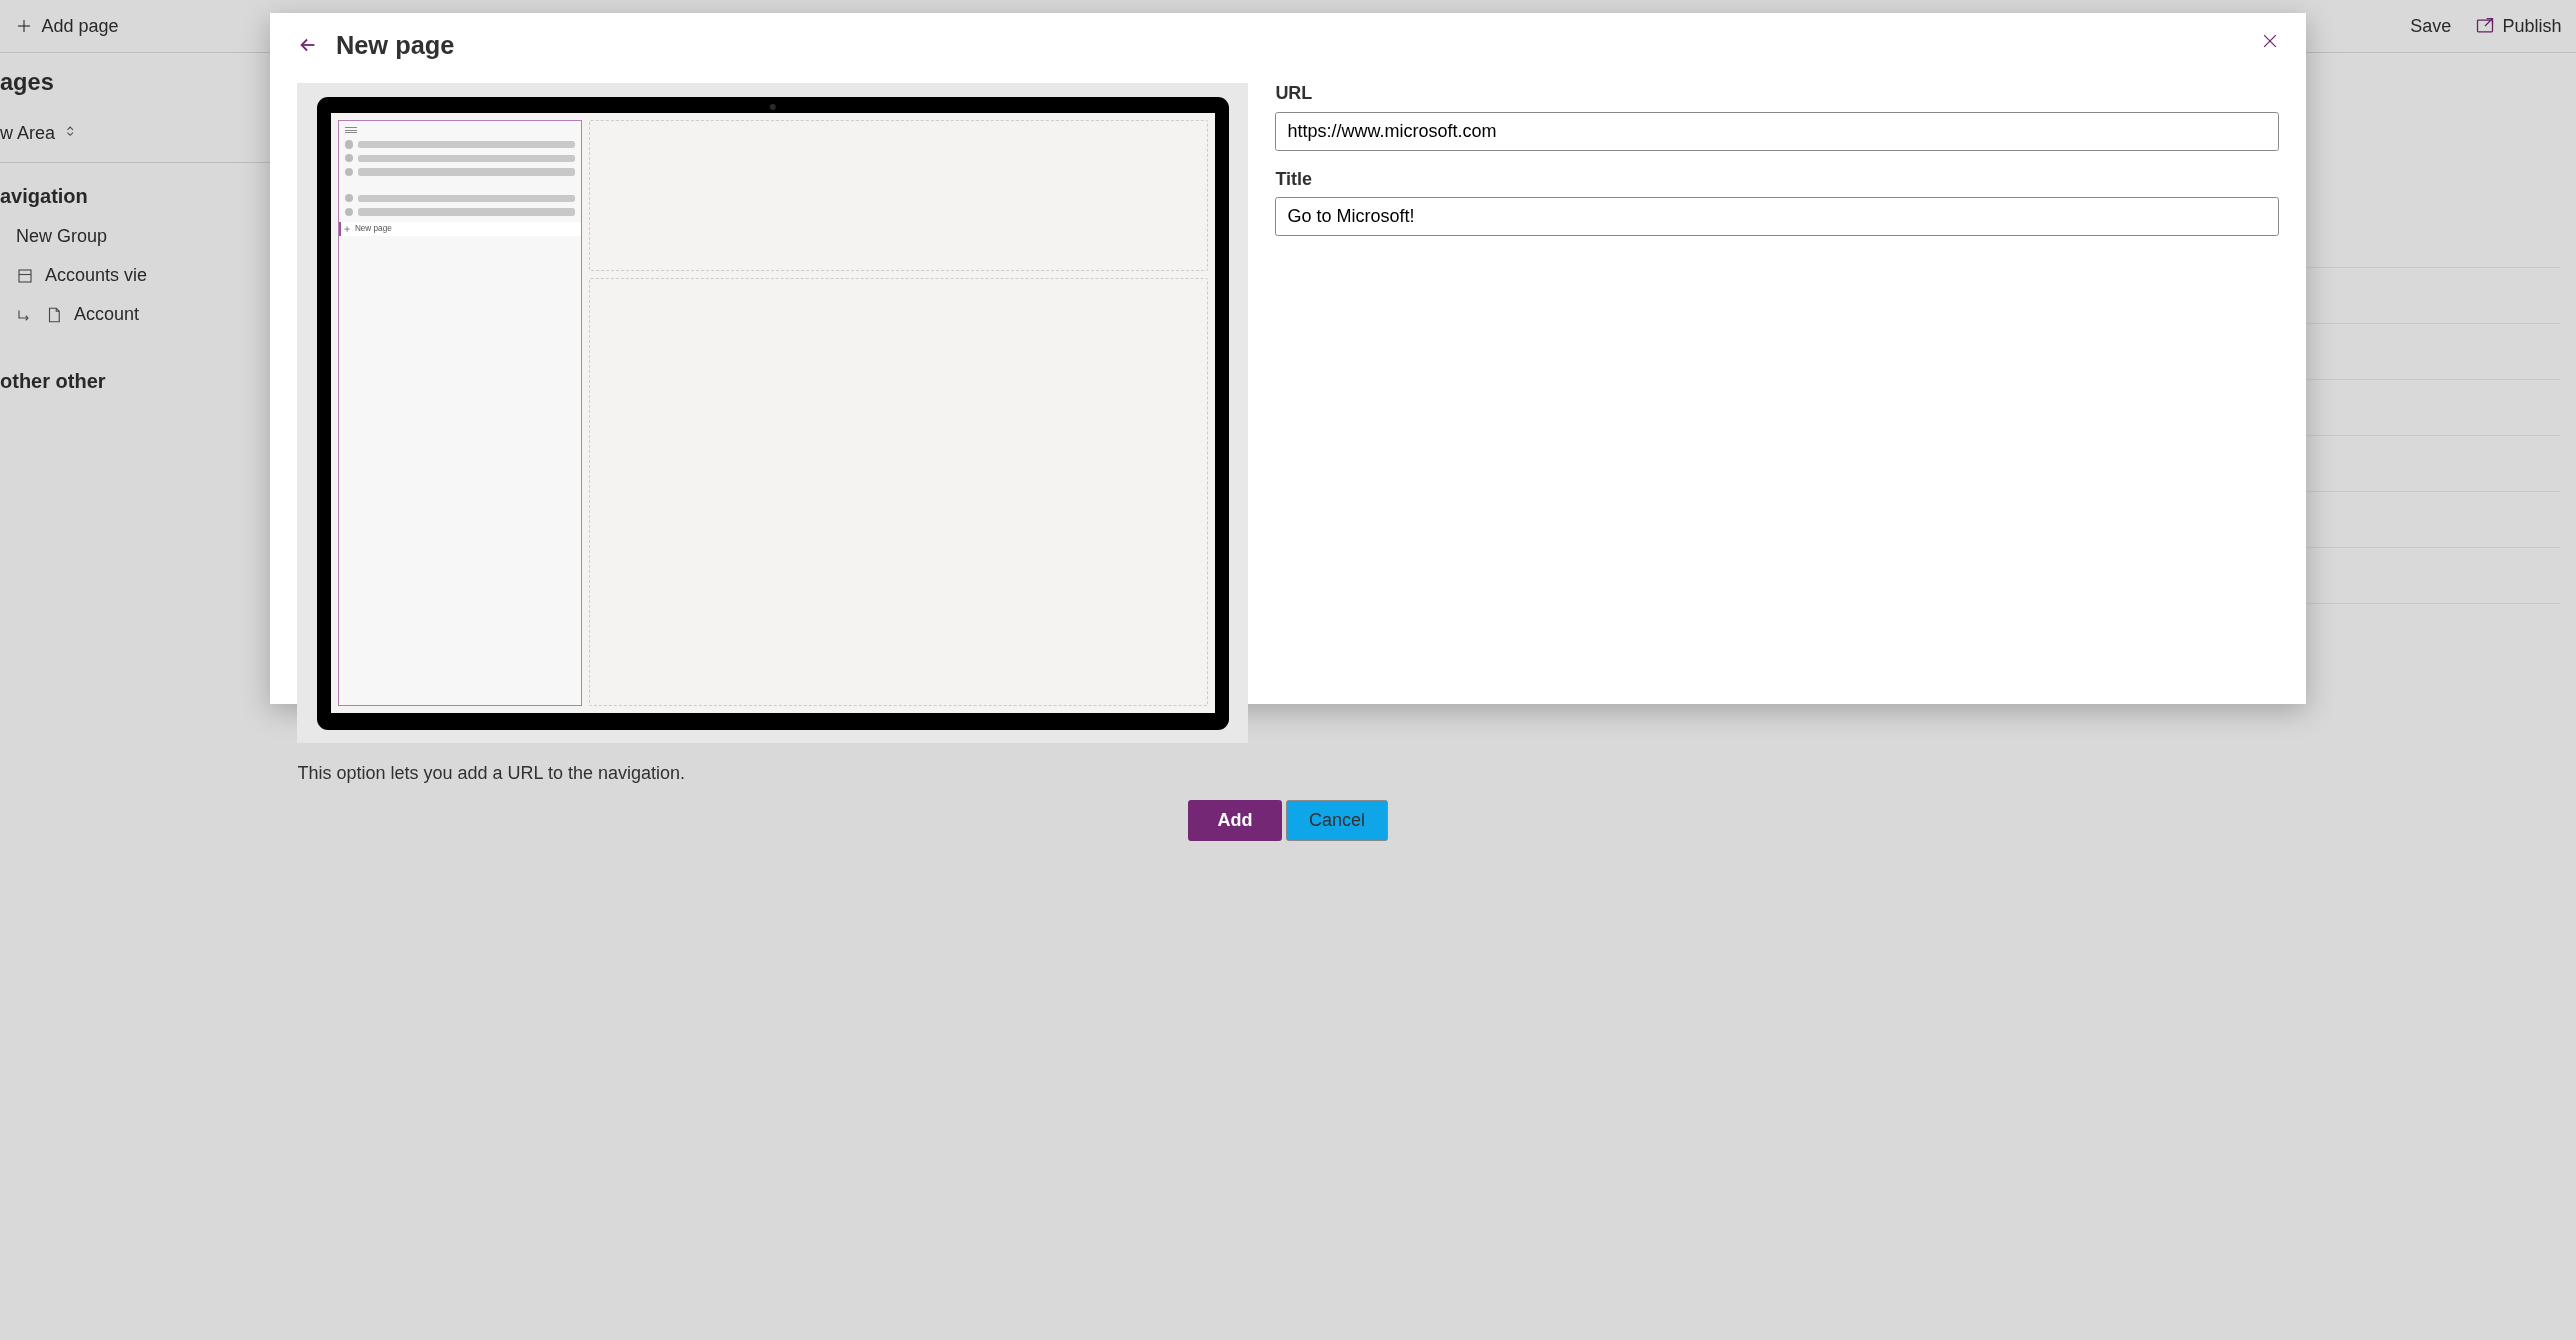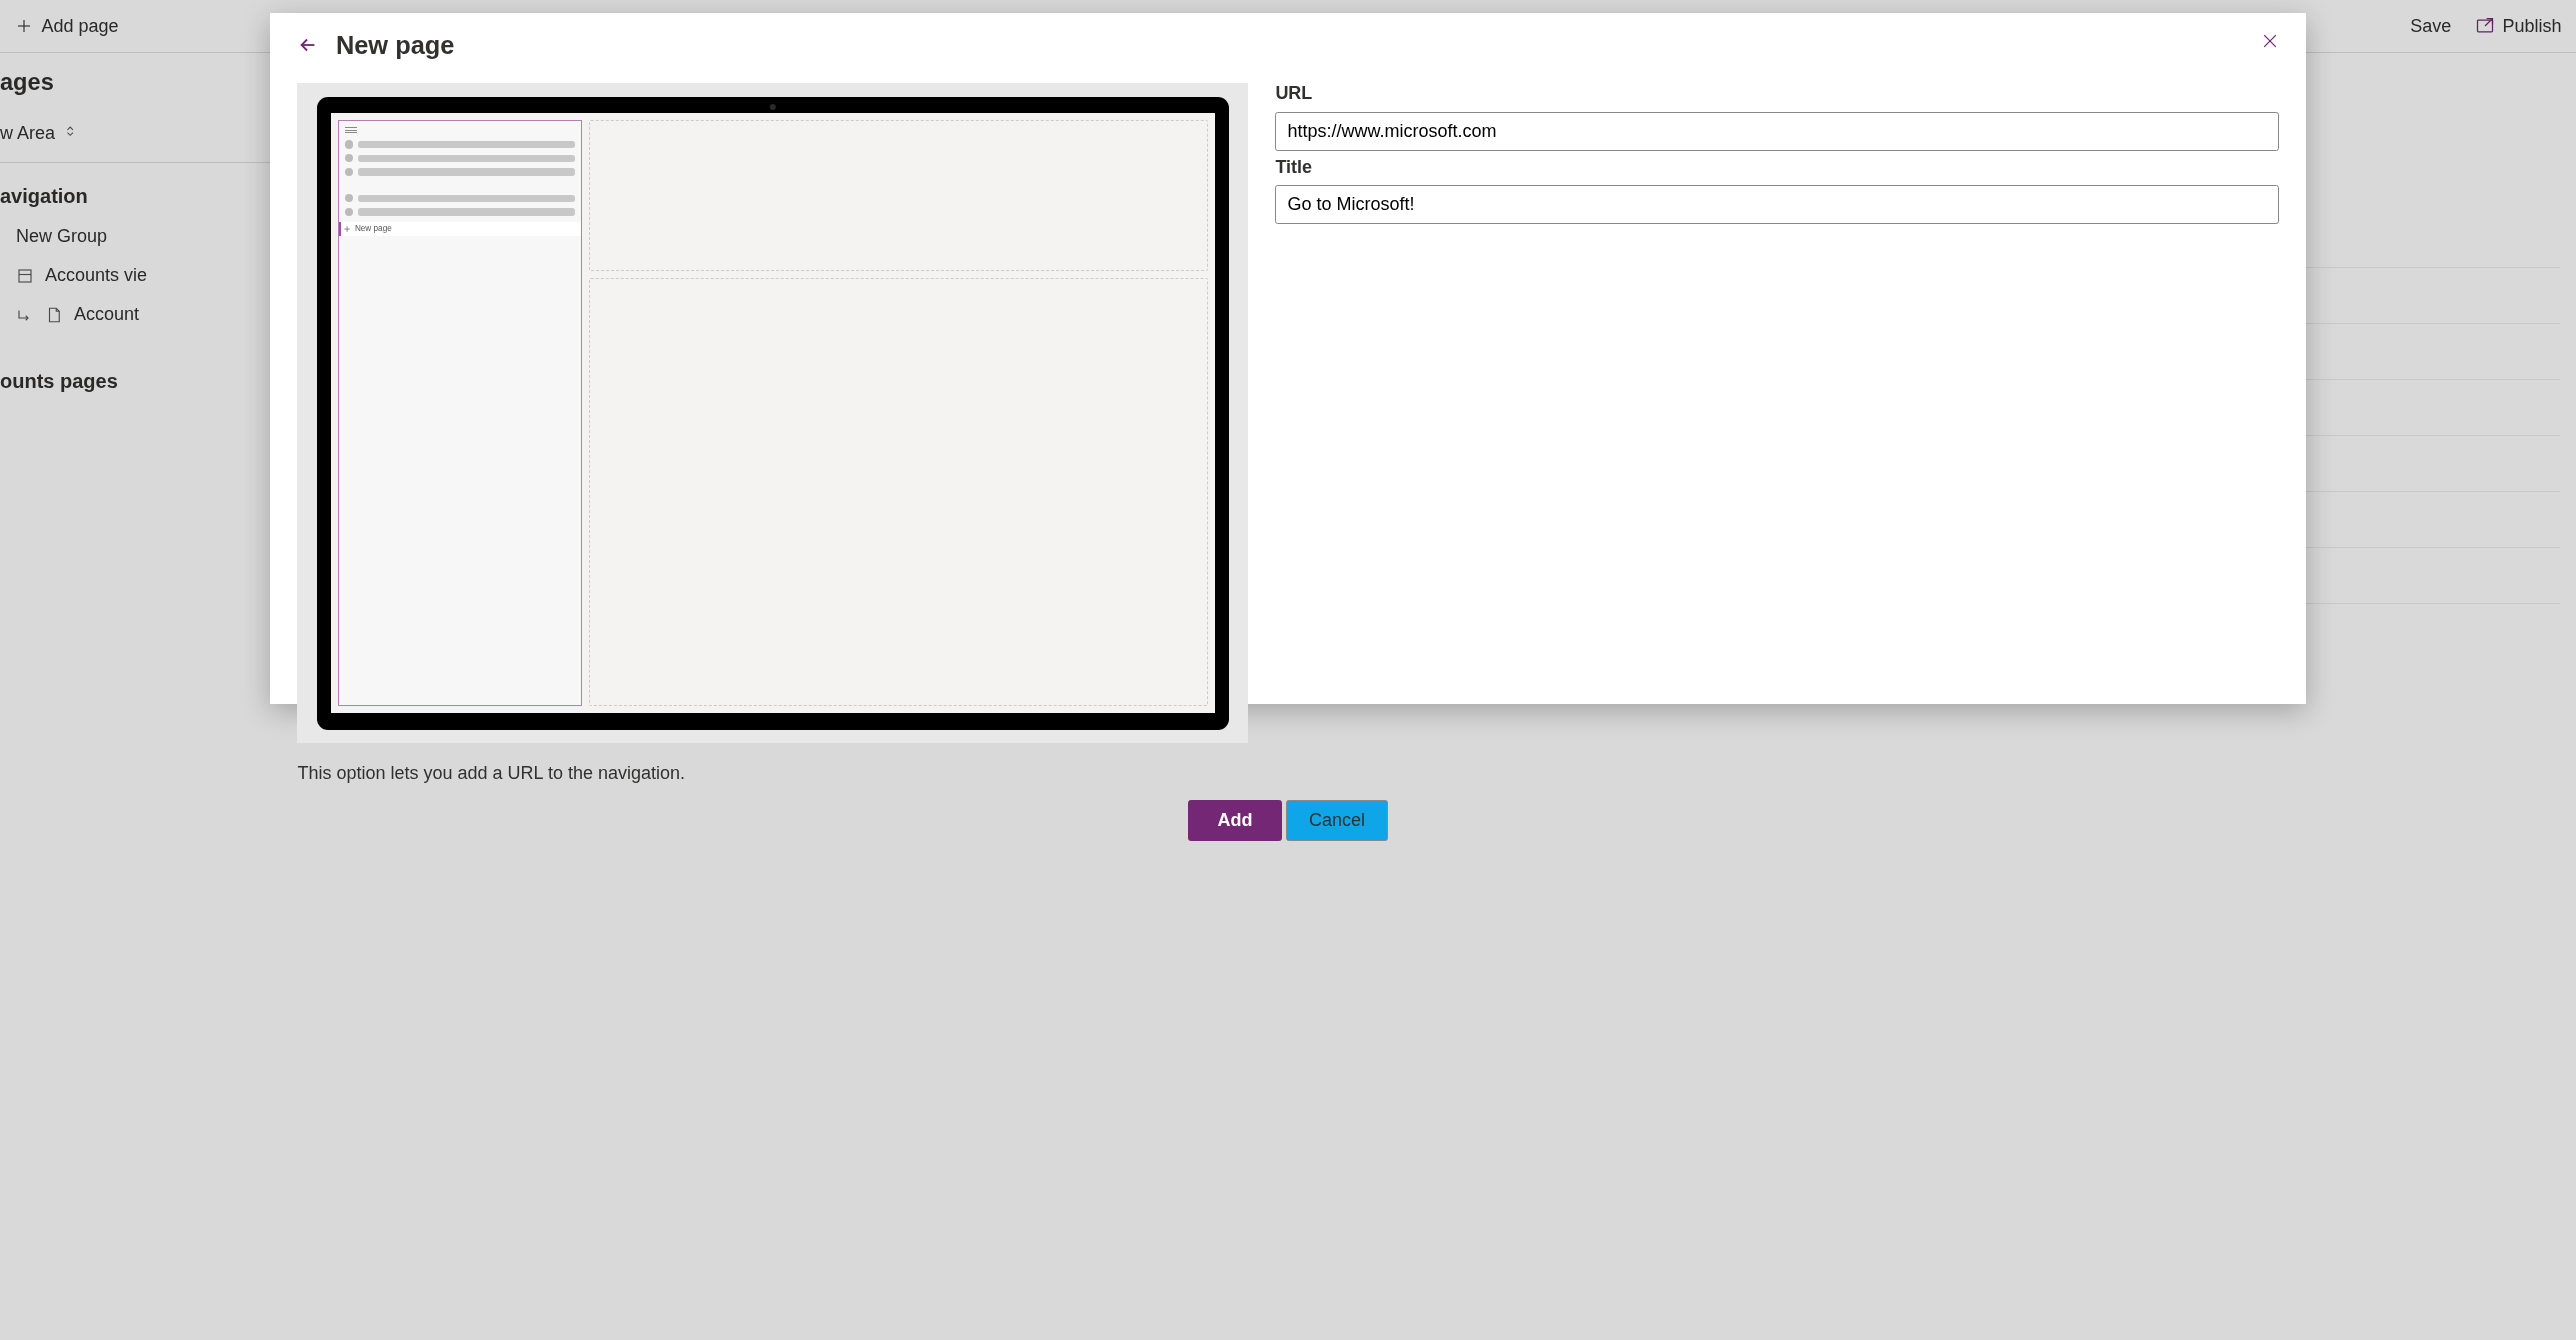--- a/index.html
+++ b/index.html
@@ -199,21 +199,21 @@
     font-size:8.2px; color:#555; padding:2.7px 1.8px;
     margin-left:-5.5px; margin-right:-5.5px;
   }
   .tnav-new svg { width:8.2px; height:8.2px; }
   .tablet-main { flex:1; display:flex; flex-direction:column; gap:7.3px; }
   .tmain-box { flex:1; border:1.4px dashed #ccc; border-radius:1.8px; }
 
   .preview-caption { font-size: 18px; margin-top: 20px; color: #323130; }
 
   .modal-right { flex: 1; display: flex; flex-direction: column; }
-  .form-row { display:flex; flex-direction:column; margin-bottom: 6px; }
+  .form-row { display:flex; flex-direction:column; margin-bottom: 18px; }
   .form-label { font-size: 18px; font-weight: 600; margin-bottom: 7.3px; }
   .form-input {
     width: 100%;
     padding: 8px 11px;
     font-size: 18px;
     border: 0.9px solid #8a8886;
     border-radius: 2.7px;
     font-family: inherit;
   }
   .checkbox-row { display:flex; align-items:center; gap:11px; margin-top: 5.5px; }
@@ -292,21 +292,21 @@
         <svg viewBox="0 0 24 24" fill="none" stroke="#555" stroke-width="1.5">
             <path d="M4 6 V16 H16"></path>
             <path d="M13 13 L16 16 L13 19"></path>
           </svg>
         <svg viewBox="0 0 24 24" fill="none" stroke="#555" stroke-width="1.5">
             <path d="M6 3 H15 L19 7 V21 H6 Z"></path>
             <path d="M15 3 V7 H19"></path>
           </svg>
         <span>Account</span>
       </div>
-      <div class="other-pages"> ounts pages</div>
+      <div class="other-pages"> other other</div>
     </div>
 
     <div class="right-panel">
       <div class="right-header">
         <h2>ts</h2>
       </div>
       <div class="right-body">
         <div class="right-tabs">
           <span>Charts</span>
           <span>Settings</span>

